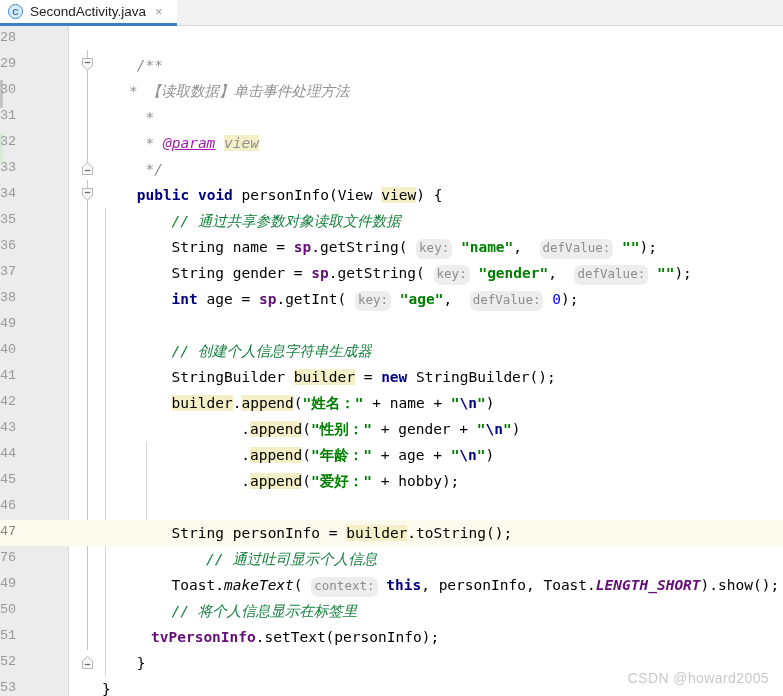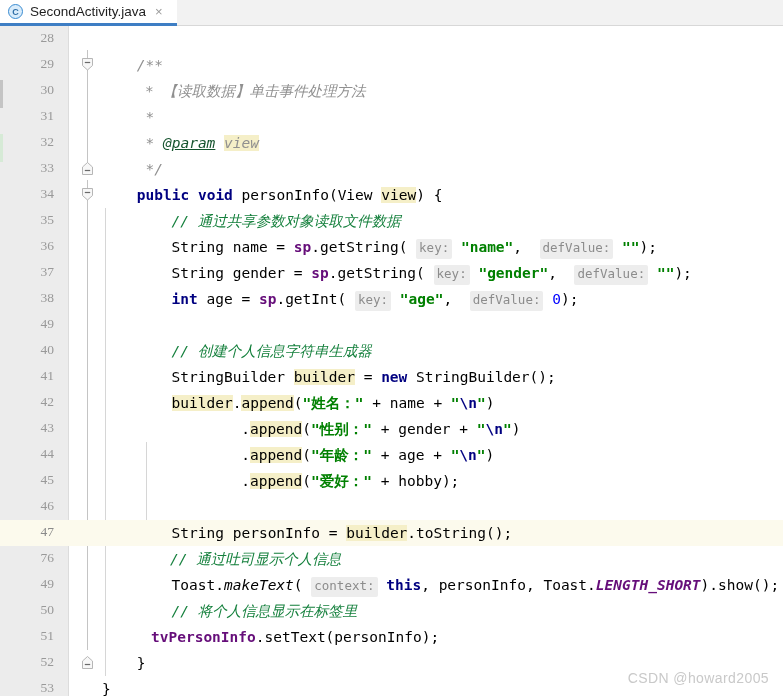--- a/index.html
+++ b/index.html
@@ -92,23 +92,22 @@
   
   .row {
     position: absolute;
     left: 0; width: 783px; height: 26px;
   }
   .row.caret { background: #fcfaed; }
 
   .lineno {
     position: absolute;
     left: 0; width: 54px;
-    text-align: right;
     top: 4px;
-    font-family: Liberation Serif, serif;
+    font-family: Liberation Mono, monospace;
     font-size: 13.5px;
     color: #999999;
   }
   .caret .lineno { color: #8a8a8a; }
 
   
   .fold {
     position: absolute;
     left: 81px;
     width: 13px; height: 13px;
@@ -137,30 +136,30 @@
   
   .kw   { color: #000080; font-weight: bold; }      
   .str  { color: #008000; font-weight: bold; }      
   .esc  { color: #000080; font-weight: bold; }      
   .num  { color: #0000ff; }                          
   .fld  { color: #660e7a; font-weight: bold; }       
   .sfld { color: #660e7a; font-weight: bold; font-style: italic; } 
   .smth { font-style: italic; }                      
   .cmt  { color: #15803d; font-style: italic; }      
   .doc  { color: #909090; font-style: italic; }      
-  .docA { color: #14532d; font-style: italic; text-decoration: underline; } 
+  .docA { color: #a21caf; font-style: italic; text-decoration: underline; } 
   .hl   { background: #f5efc8; }                     
 
   
   .hint {
     background: #ededed;
     color: #8c8c8c;
     font-family: "DejaVu Sans Mono", monospace;
     font-size: 12.5px;
-    border-radius: 2px;
+    border-radius: 7px;
     padding: 1px 3px 4px 3px;
     font-style: normal;
     font-weight: normal;
   }
 
   
   #watermark {
     position: absolute;
     right: 14px; bottom: 10px;
     font-family: "Liberation Sans", sans-serif;
@@ -204,21 +203,21 @@
         <span class="fold">
           <svg width="13" height="13" viewBox="0 0 13 13">
             <path d="M1.5 0.5 H11.5 V7.5 L6.5 12 L1.5 7.5 Z" fill="#f7f7f7" stroke="#b6b6b6" stroke-width="1"></path>
             <line x1="3.8" y1="4.5" x2="9.2" y2="4.5" stroke="#6a6a6a" stroke-width="1.2"></line>
           </svg>
         </span>
         <span class="code"><span style="margin-left:34.8px"><span class="doc">/**</span></span></span>
       </div>
       <div class="row" style="top:52px">
         <span class="lineno">30</span>
-        <span class="code"><span style="margin-left:43px"><span class="doc">* 【读取数据】单击事件处理方法</span></span></span>
+        <span class="code"><span style="margin-left:27px"><span class="doc">* 【读取数据】单击事件处理方法</span></span></span>
       </div>
       <div class="row" style="top:78px">
         <span class="lineno">31</span>
         <span class="code"><span style="margin-left:43.5px"><span class="doc">*</span></span></span>
       </div>
       <div class="row" style="top:104px">
         <span class="lineno">32</span>
         <span class="code"><span style="margin-left:43.5px"><span class="doc">* </span><span class="docA">@param</span><span class="doc"> </span><span class="doc hl">view</span></span></span>
       </div>
       <div class="row" style="top:130px">
@@ -286,21 +285,21 @@
       </div>
       <div class="row" style="top:468px">
         <span class="lineno">46</span>
       </div>
       <div class="row caret" style="top:494px">
         <span class="lineno">47</span>
         <span class="code"><span style="margin-left:69.6px"><span class="">String</span>&nbsp;<span class="">personInfo</span>&nbsp;=&nbsp;<span class="hl">builder</span>.<span class="">toString</span>();</span></span>
       </div>
       <div class="row" style="top:520px">
         <span class="lineno">76</span>
-        <span class="code"><span style="margin-left:68px"><span class="cmt">// 通过吐司显示个人信息</span></span></span>
+        <span class="code"><span style="margin-left:104px"><span class="cmt">// 通过吐司显示个人信息</span></span></span>
       </div>
       <div class="row" style="top:546px">
         <span class="lineno">49</span>
         <span class="code"><span style="margin-left:69.6px"><span class="">Toast</span>.<span class="smth">makeText</span>(&nbsp;<span class="hint">context:</span>&nbsp;<span class="kw">this</span>,&nbsp;<span class="">personInfo</span>,&nbsp;<span class="">Toast</span>.<span class="sfld">LENGTH_SHORT</span>).<span class="">show</span>();</span></span>
       </div>
       <div class="row" style="top:572px">
         <span class="lineno">50</span>
         <span class="code"><span style="margin-left:69.6px"><span class="cmt">// 将个人信息显示在标签里</span></span></span>
       </div>
       <div class="row" style="top:598px">

